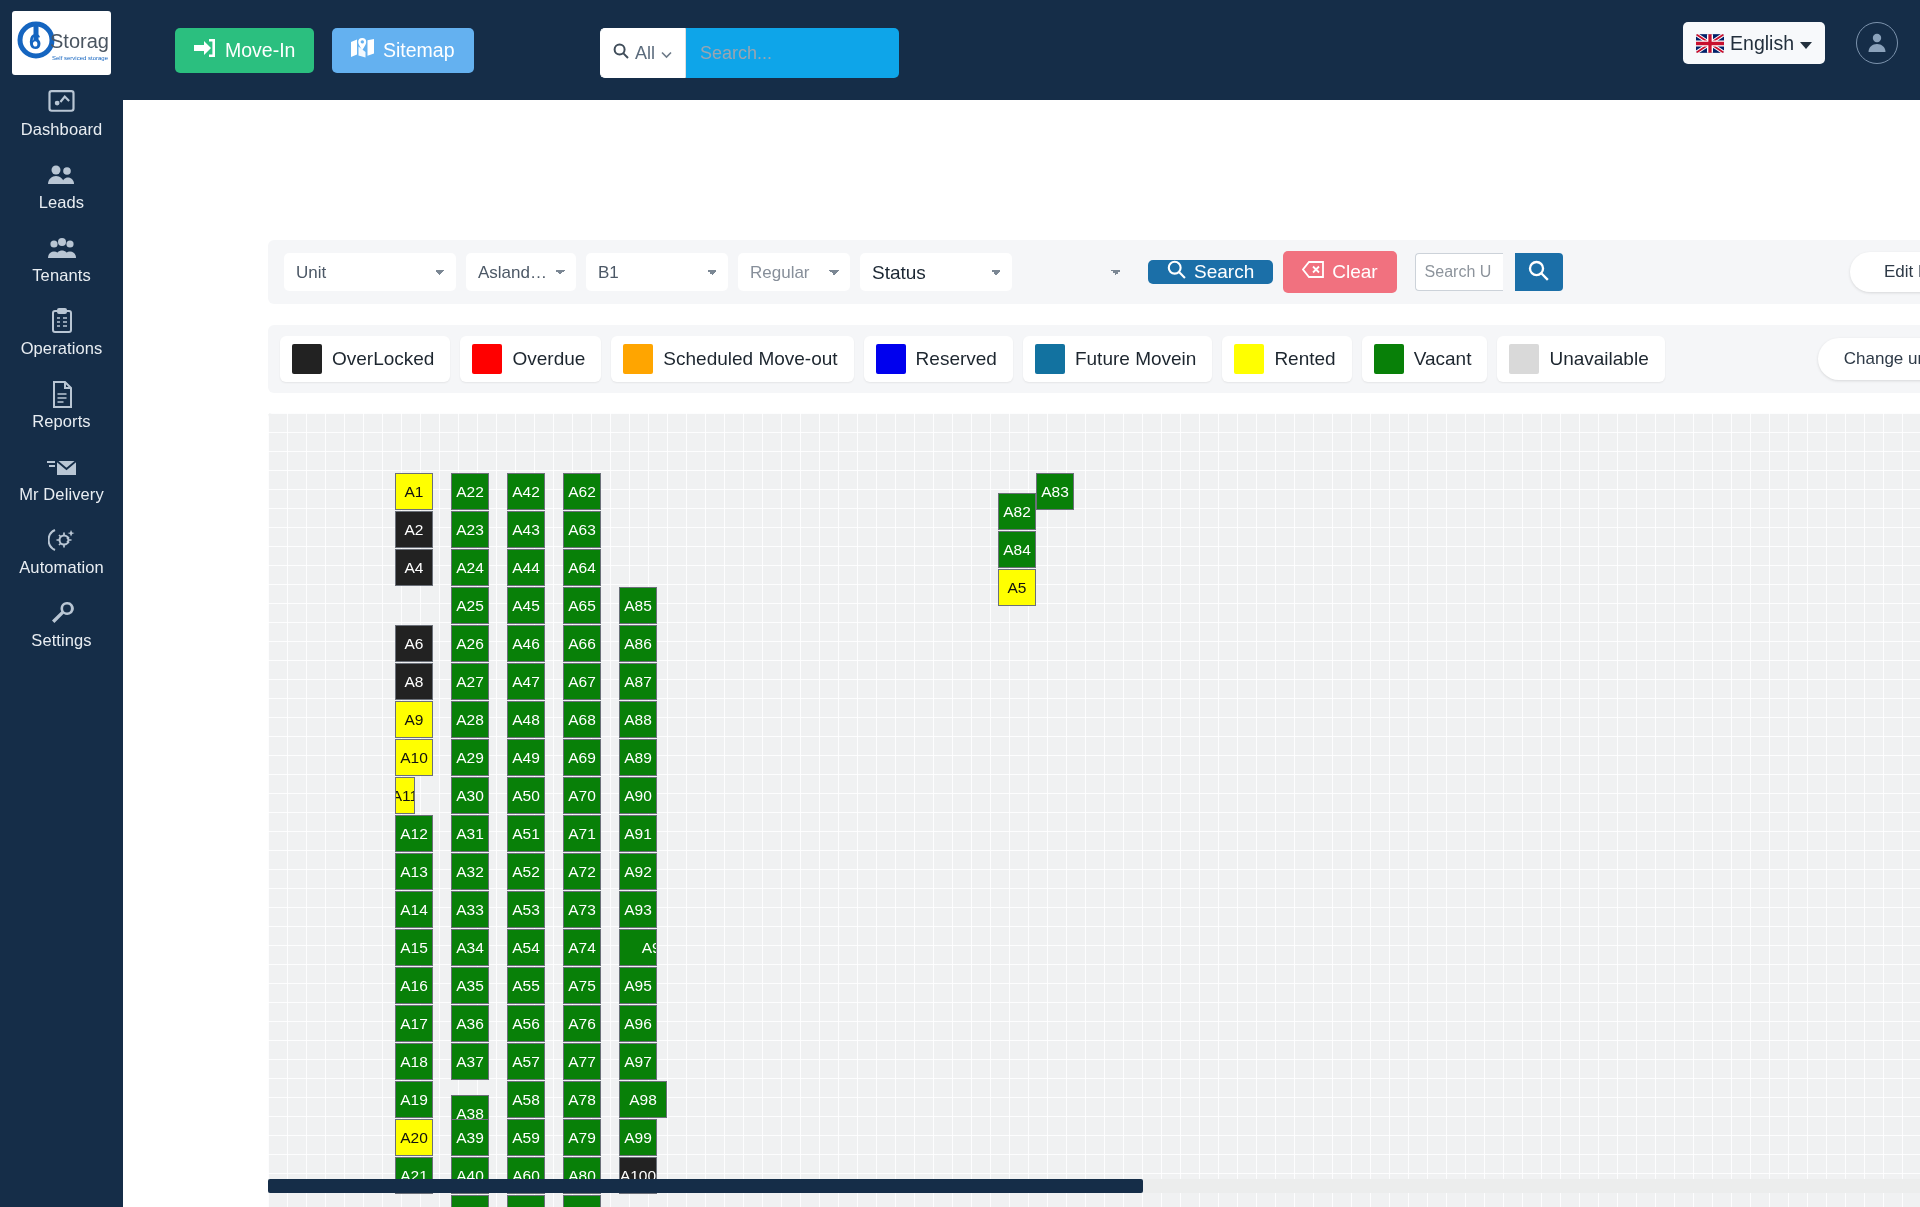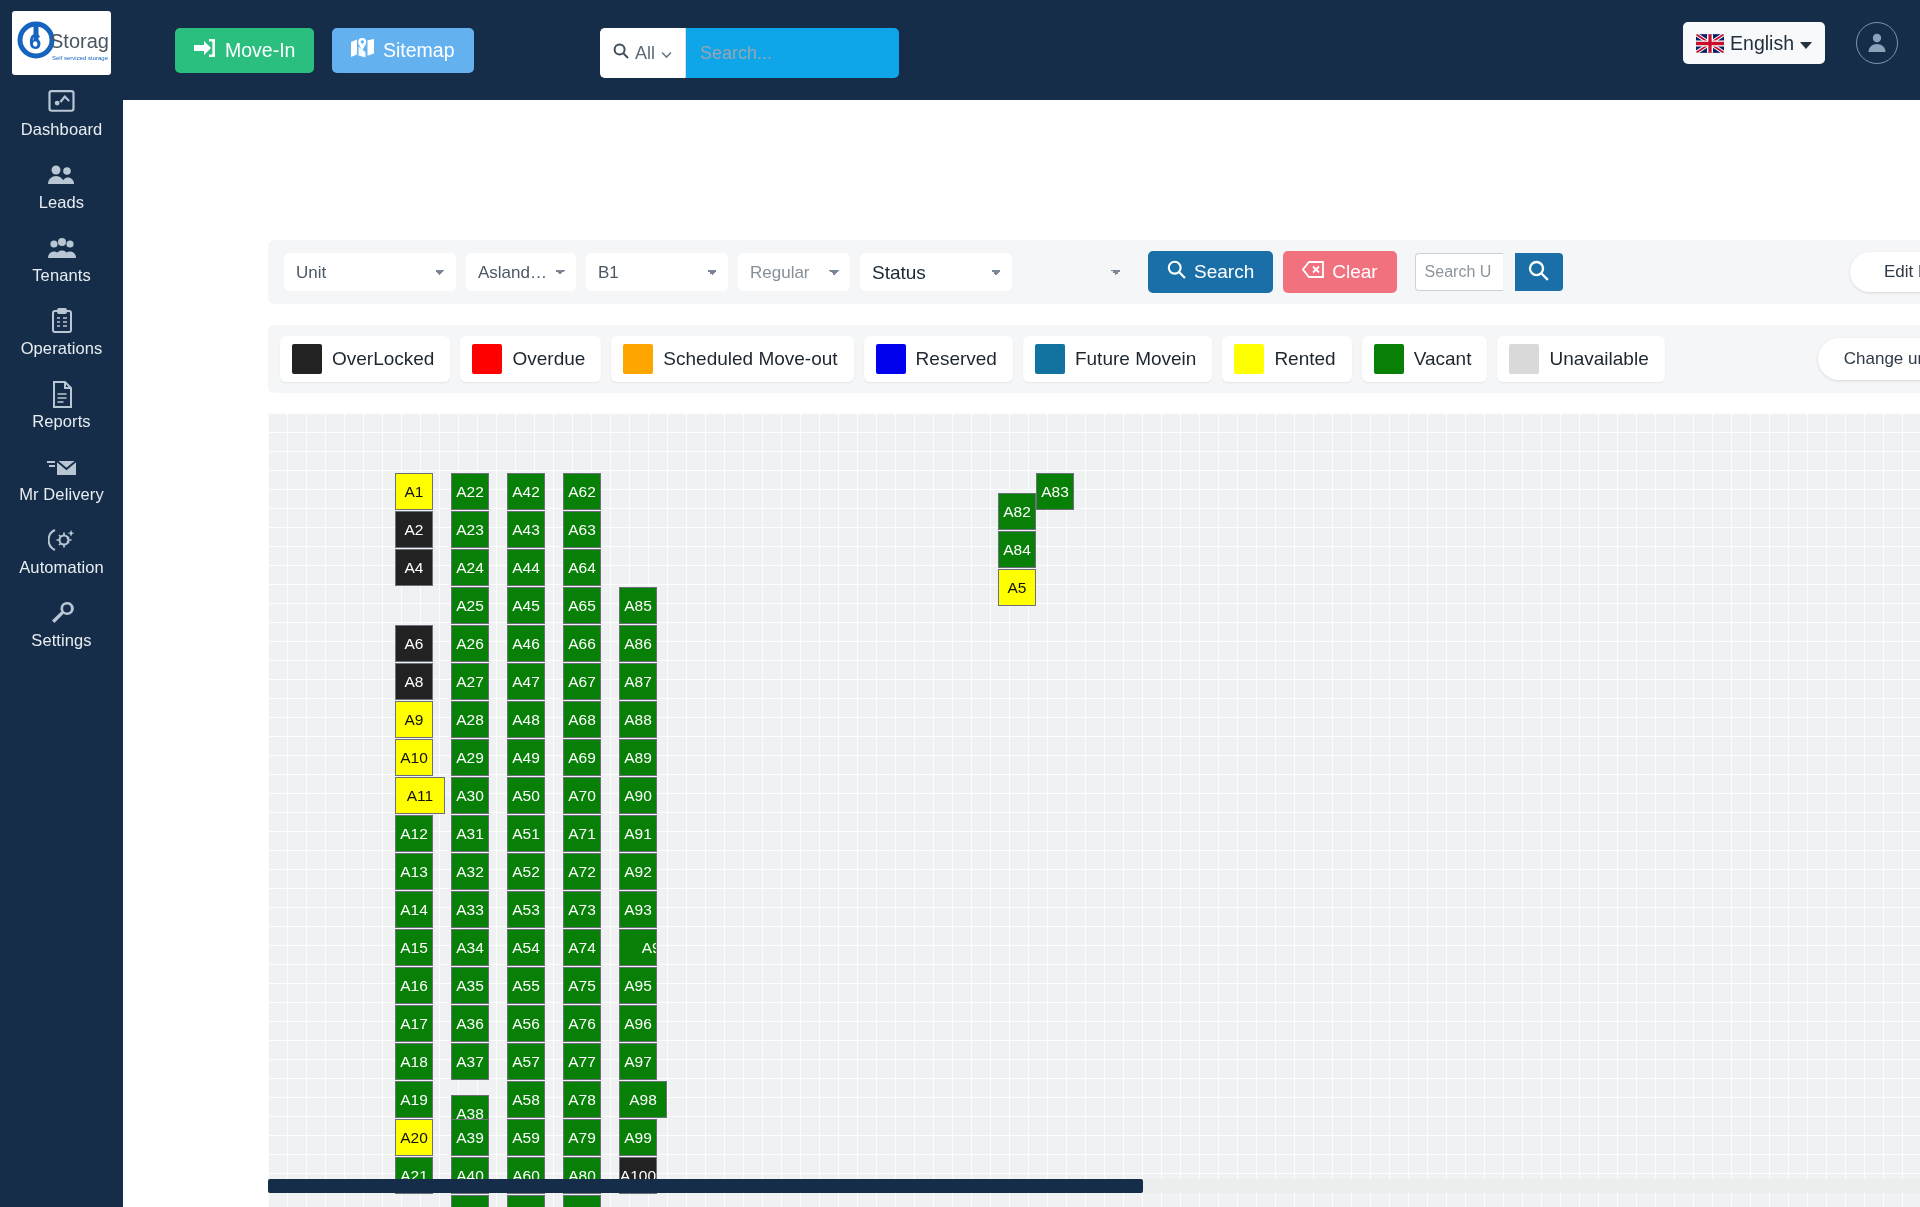--- a/index.html
+++ b/index.html
@@ -100,21 +100,21 @@
     background-size:5px 5px,5px 5px; background-repeat:no-repeat;
     overflow:hidden; text-overflow:ellipsis; white-space:nowrap;
   }
   #f-unit   { width:172px; }
   #f-store  { width:110px; }
   #f-bldg   { width:142px; }
   #f-type   { width:112px; color:#878f9a; }
   #f-status { width:152px; font-size:19px; color:#1b2733; }
   #f-blank  { width:110px; background-color:#f5f6f8; }
   .btn-search {
-    height:42px; padding:0 19px; background:#1b6fa8; color:#fff; border:none;
+    height:24px; padding:0 19px; background:#1b6fa8; color:#fff; border:none;
     border-radius:5px; font-size:19px; font-family:inherit; cursor:pointer;
     display:flex; align-items:center; gap:8px; margin-left:6px;
   }
   .btn-clear {
     height:42px; padding:0 19px; background:#f1717f; color:#fff; border:none;
     border-radius:5px; font-size:19px; font-family:inherit; cursor:pointer;
     display:flex; align-items:center; gap:8px;
   }
   #unit-search-wrap { display:flex; height:38px; margin-left:8px;gap:12px; }
   #unit-search {
@@ -475,21 +475,21 @@
         </div>
         <div class="unit u-overlocked" style="left: 127px; top: 250px; width: 38px; height: 37px;">
           <span>A8</span>
         </div>
         <div class="unit u-rented" style="left: 127px; top: 288px; width: 38px; height: 37px;">
           <span>A9</span>
         </div>
         <div class="unit u-rented" style="left: 127px; top: 326px; width: 38px; height: 37px;">
           <span>A10</span>
         </div>
-        <div class="unit u-rented" style="left: 127px; top: 364px; width: 50px; height: 37px;">
+        <div class="unit u-rented" style="left: 127px; top: 364px; width: 20px; height: 37px;">
           <span>A11</span>
         </div>
         <div class="unit u-vacant" style="left: 127px; top: 402px; width: 38px; height: 37px;">
           <span>A12</span>
         </div>
         <div class="unit u-vacant" style="left: 127px; top: 440px; width: 38px; height: 37px;">
           <span>A13</span>
         </div>
         <div class="unit u-vacant" style="left: 127px; top: 478px; width: 38px; height: 37px;">
           <span>A14</span>

